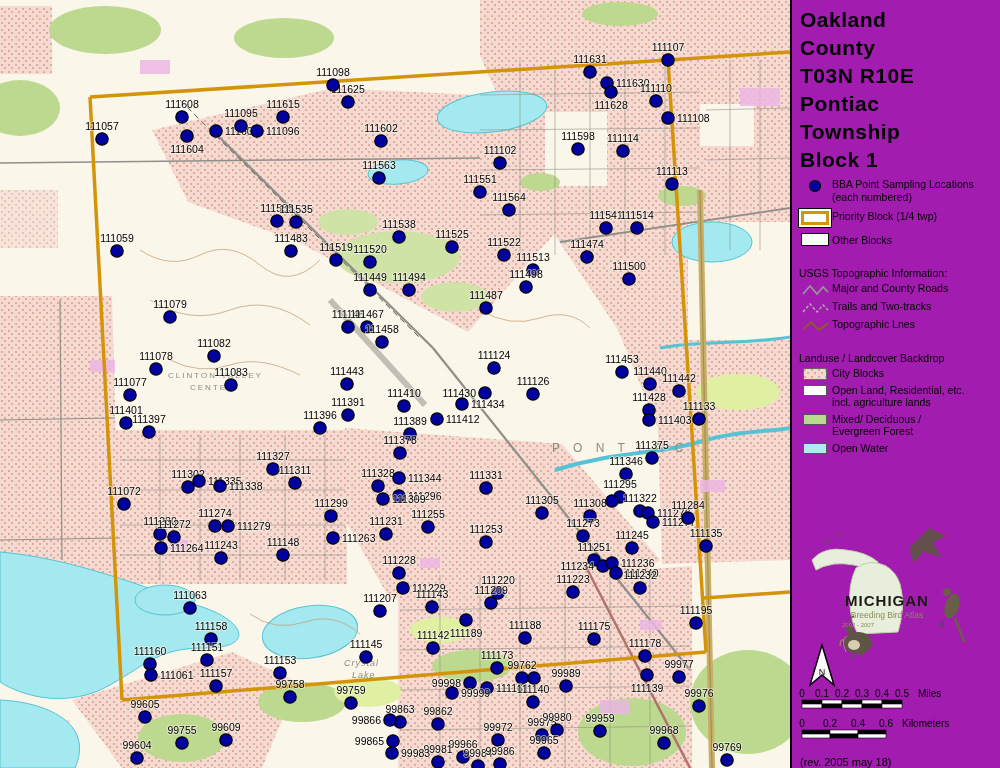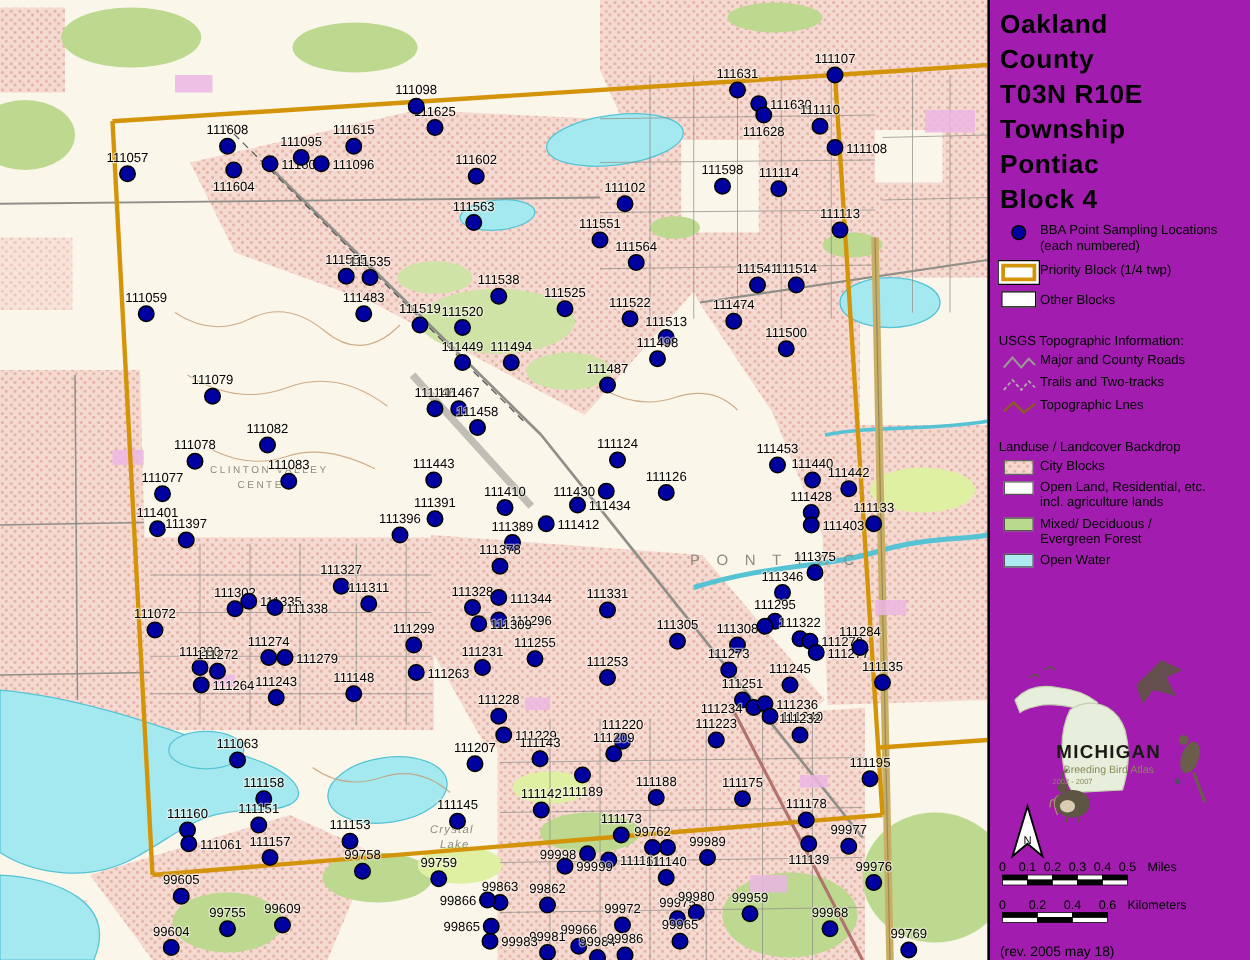--- a/index.html
+++ b/index.html
@@ -485,23 +485,23 @@
           <circle cx="612" cy="501" r="6.2" class="bba-dot"></circle>
         </g>
     </svg>
   </div>
 
   <div id="panel">
     <div class="title">
       <div>Oakland</div>
       <div>County</div>
       <div>T03N R10E</div>
+      <div>Pontiac</div>
       <div>Township</div>
-      <div>Pontiac</div>
-      <div>Block 4</div>
+      <div>Block 1</div>
     </div>
 
 
     <div class="lrow">
       <span class="key">
         <svg width="14" height="14">
             <circle cx="7" cy="7" r="5.5" fill="#0000a0" stroke="#000" stroke-width="1.2"></circle>
           </svg>
       </span>
       <span>

